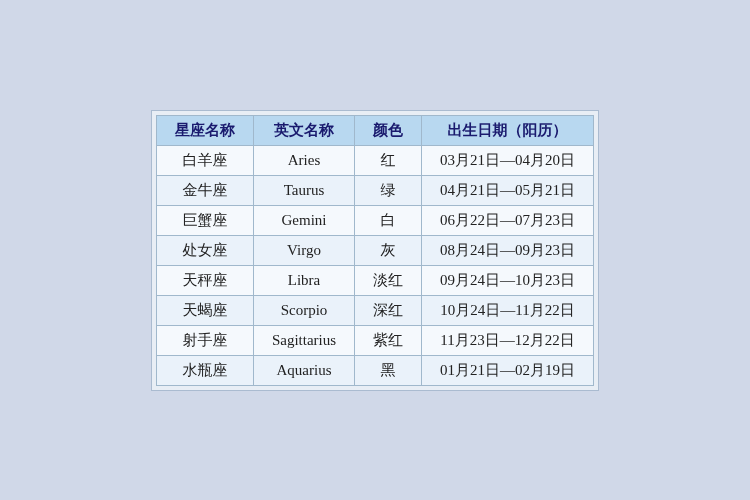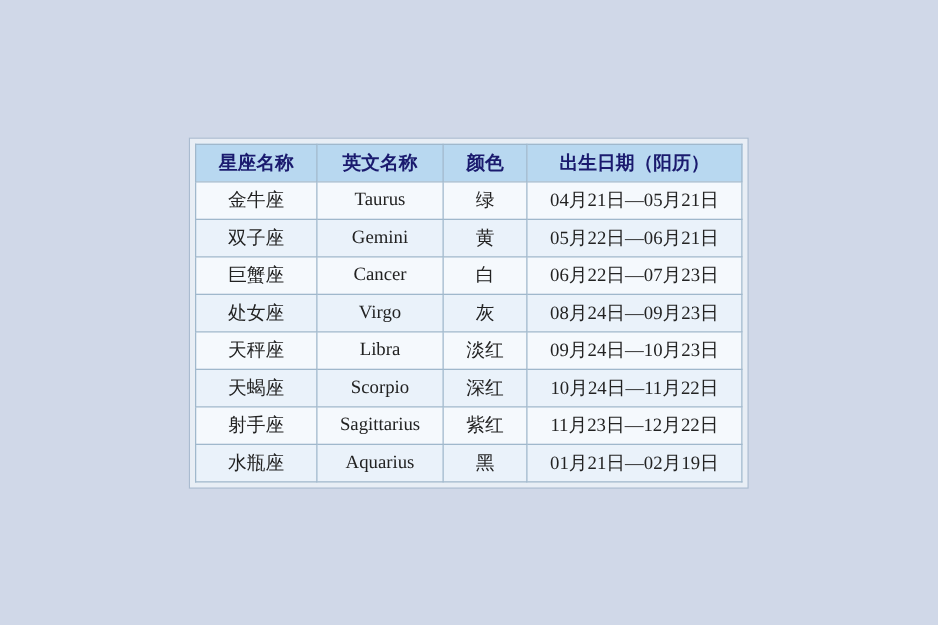--- a/index.html
+++ b/index.html
@@ -64,35 +64,35 @@
   <table>
     <thead>
       <tr>
         <th class="col-zh">星座名称</th>
         <th class="col-en">英文名称</th>
         <th class="col-color">颜色</th>
         <th class="col-date">出生日期（阳历）</th>
       </tr>
     </thead>
     <tbody id="table-body">
+    <tr>
+          <td>白羊座</td>
+          <td>Aries</td>
+          <td>红</td>
+          <td>03月21日—04月20日</td>
+        </tr>
         <tr>
           <td>金牛座</td>
           <td>Taurus</td>
           <td>绿</td>
           <td>04月21日—05月21日</td>
         </tr>
         <tr>
-          <td>双子座</td>
+          <td>巨蟹座</td>
           <td>Gemini</td>
-          <td>黄</td>
-          <td>05月22日—06月21日</td>
-        </tr>
-        <tr>
-          <td>巨蟹座</td>
-          <td>Cancer</td>
           <td>白</td>
           <td>06月22日—07月23日</td>
         </tr>
         <tr>
           <td>处女座</td>
           <td>Virgo</td>
           <td>灰</td>
           <td>08月24日—09月23日</td>
         </tr>
         <tr>

